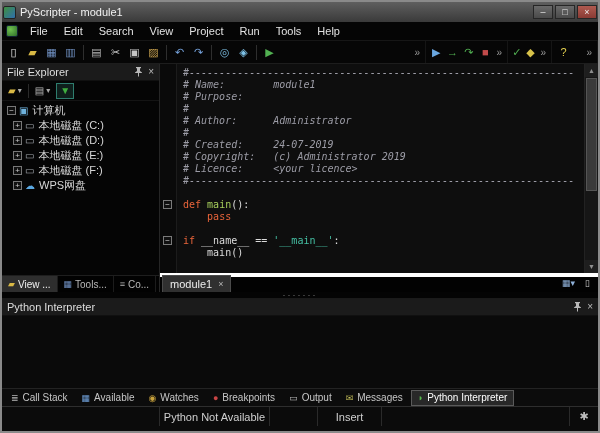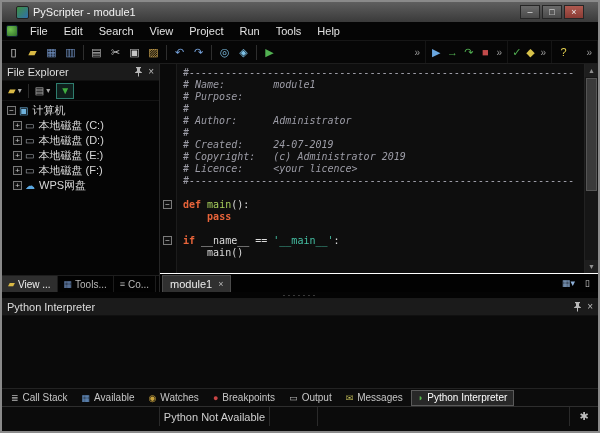--- a/index.html
+++ b/index.html
@@ -3,21 +3,21 @@
 <meta charset="utf-8">
 <style>
   * { box-sizing: border-box; }
   body { margin: 0; background: #444; font-family: "Liberation Sans", sans-serif; }
   .window {
     width: 600px; height: 433px; border: 2px solid #8a8a8a;
     background: #030303; display: flex; flex-direction: column; overflow: hidden;
   }
   
   .titlebar {
-    height: 20px; flex: 0 0 20px; display: flex; align-items: center; padding: 0 14px;
+    height: 20px; flex: 0 0 20px; display: flex; align-items: center; padding: 0 1px;
     background: linear-gradient(#5f5f5f, #3a3a3a); color: #f2f2f2; font-size: 11px;
   }
   .app-icon { width: 13px; height: 13px; margin-right: 4px; border-radius: 2px;
     background: linear-gradient(135deg,#3f8f3f 0%, #2f6fae 100%); border: 1px solid #222; }
   .title-text { flex: 1; white-space: nowrap; overflow: hidden; }
   .win-btns { display: flex; gap: 2px; }
   .win-btn {
     width: 20px; height: 14px; font-size: 9px; line-height: 12px; text-align: center;
     background: linear-gradient(#6a6a6a,#4a4a4a); border: 1px solid #262626; color: #eee; cursor: default;
   }
@@ -67,33 +67,33 @@
   
   .editor-area { flex: 1; display: flex; flex-direction: column; }
   .editor-row { flex: 1; display: flex; background: #0e0e0e; overflow: hidden; }
   .gutter { width: 17px; flex: 0 0 17px; background: #0a0a0a; border-right: 1px solid #1c1c1c; position: relative; }
   .fold-box { position: absolute; left: 3px; width: 9px; height: 9px; border: 1px solid #7a7a7a;
     background: #101010; color: #cfcfcf; font-size: 8px; line-height: 7px; text-align: center; cursor: default; }
   .code { flex: 1; padding: 3px 0 0 6px; font-family: "DejaVu Sans Mono", monospace; font-size: 10px;
     line-height: 12px; white-space: pre; overflow: hidden; color: #dcdcdc; cursor: text; }
   .code-line { height: 12px; }
   .tok-c { color: #9c9ca6; font-style: italic; }
-  .tok-k { color: #e8643a; font-weight: bold; }
+  .tok-k { color: #e8643a; font-weight: normal; }
   .tok-f { color: #a7cf5c; }
   .tok-s { color: #45c0a4; }
   .tok-p { color: #dcdcdc; }
   .vscroll { width: 14px; flex: 0 0 14px; background: #161616; border-left: 1px solid #222;
     display: flex; flex-direction: column; }
   .scroll-arrow { height: 13px; flex: 0 0 13px; display: flex; align-items: center; justify-content: center;
     font-size: 7px; color: #8f8f8f; background: #1e1e1e; cursor: default; }
   .scroll-track { flex: 1; position: relative; }
   .scroll-thumb { position: absolute; top: 1px; left: 1px; right: 1px; height: 62%;
     background: #3a3a3a; border: 1px solid #555; }
   .editor-tabbar { height: 19px; flex: 0 0 19px; display: flex; align-items: flex-end;
-    background: #020202; border-top: 1px solid #ffffff; padding: 0 2px; }
+    background: #020202; border-top: 4px solid #ffffff; padding: 0 2px; }
   .editor-tab { display: inline-flex; align-items: center; gap: 6px; height: 17px; padding: 0 7px;
     font-size: 11px; cursor: default; }
   .editor-tab.active { background: #303030; color: #ececec; border: 1px solid #4a4a4a; border-bottom: none; }
   .tab-close { font-size: 9px; color: #b5b5b5; cursor: default; }
   .tabbar-right { margin-left: auto; display: flex; align-items: center; gap: 10px; padding-right: 6px; }
   .tabbar-right .tb-icon { width: auto; }
   
   .h-splitter { height: 6px; flex: 0 0 6px; background: #040404; display: flex; align-items: center;
     justify-content: center; color: #7a7a7a; font-size: 9px; letter-spacing: 2px; line-height: 4px; cursor: row-resize; }
   
@@ -339,19 +339,20 @@
       <span class="dock-tab active">
         <span class="dt-icon" style="color: rgb(86, 184, 78);">◗</span>
         <span>Python Interpreter</span>
       </span>
     </div>
 
   <div class="statusbar">
     <span class="sb-seg sb-1"></span>
     <span class="sb-seg sb-2">Python Not Available</span>
     <span class="sb-seg sb-4"></span>
+    <span class="sb-seg sb-5">Insert</span>
     <span class="sb-seg sb-6"></span>
     <span class="sb-seg sb-7">✱</span>
   </div>
 
   <div class="bottom-strip"></div>
 
 </div>
 
 </body></html>

